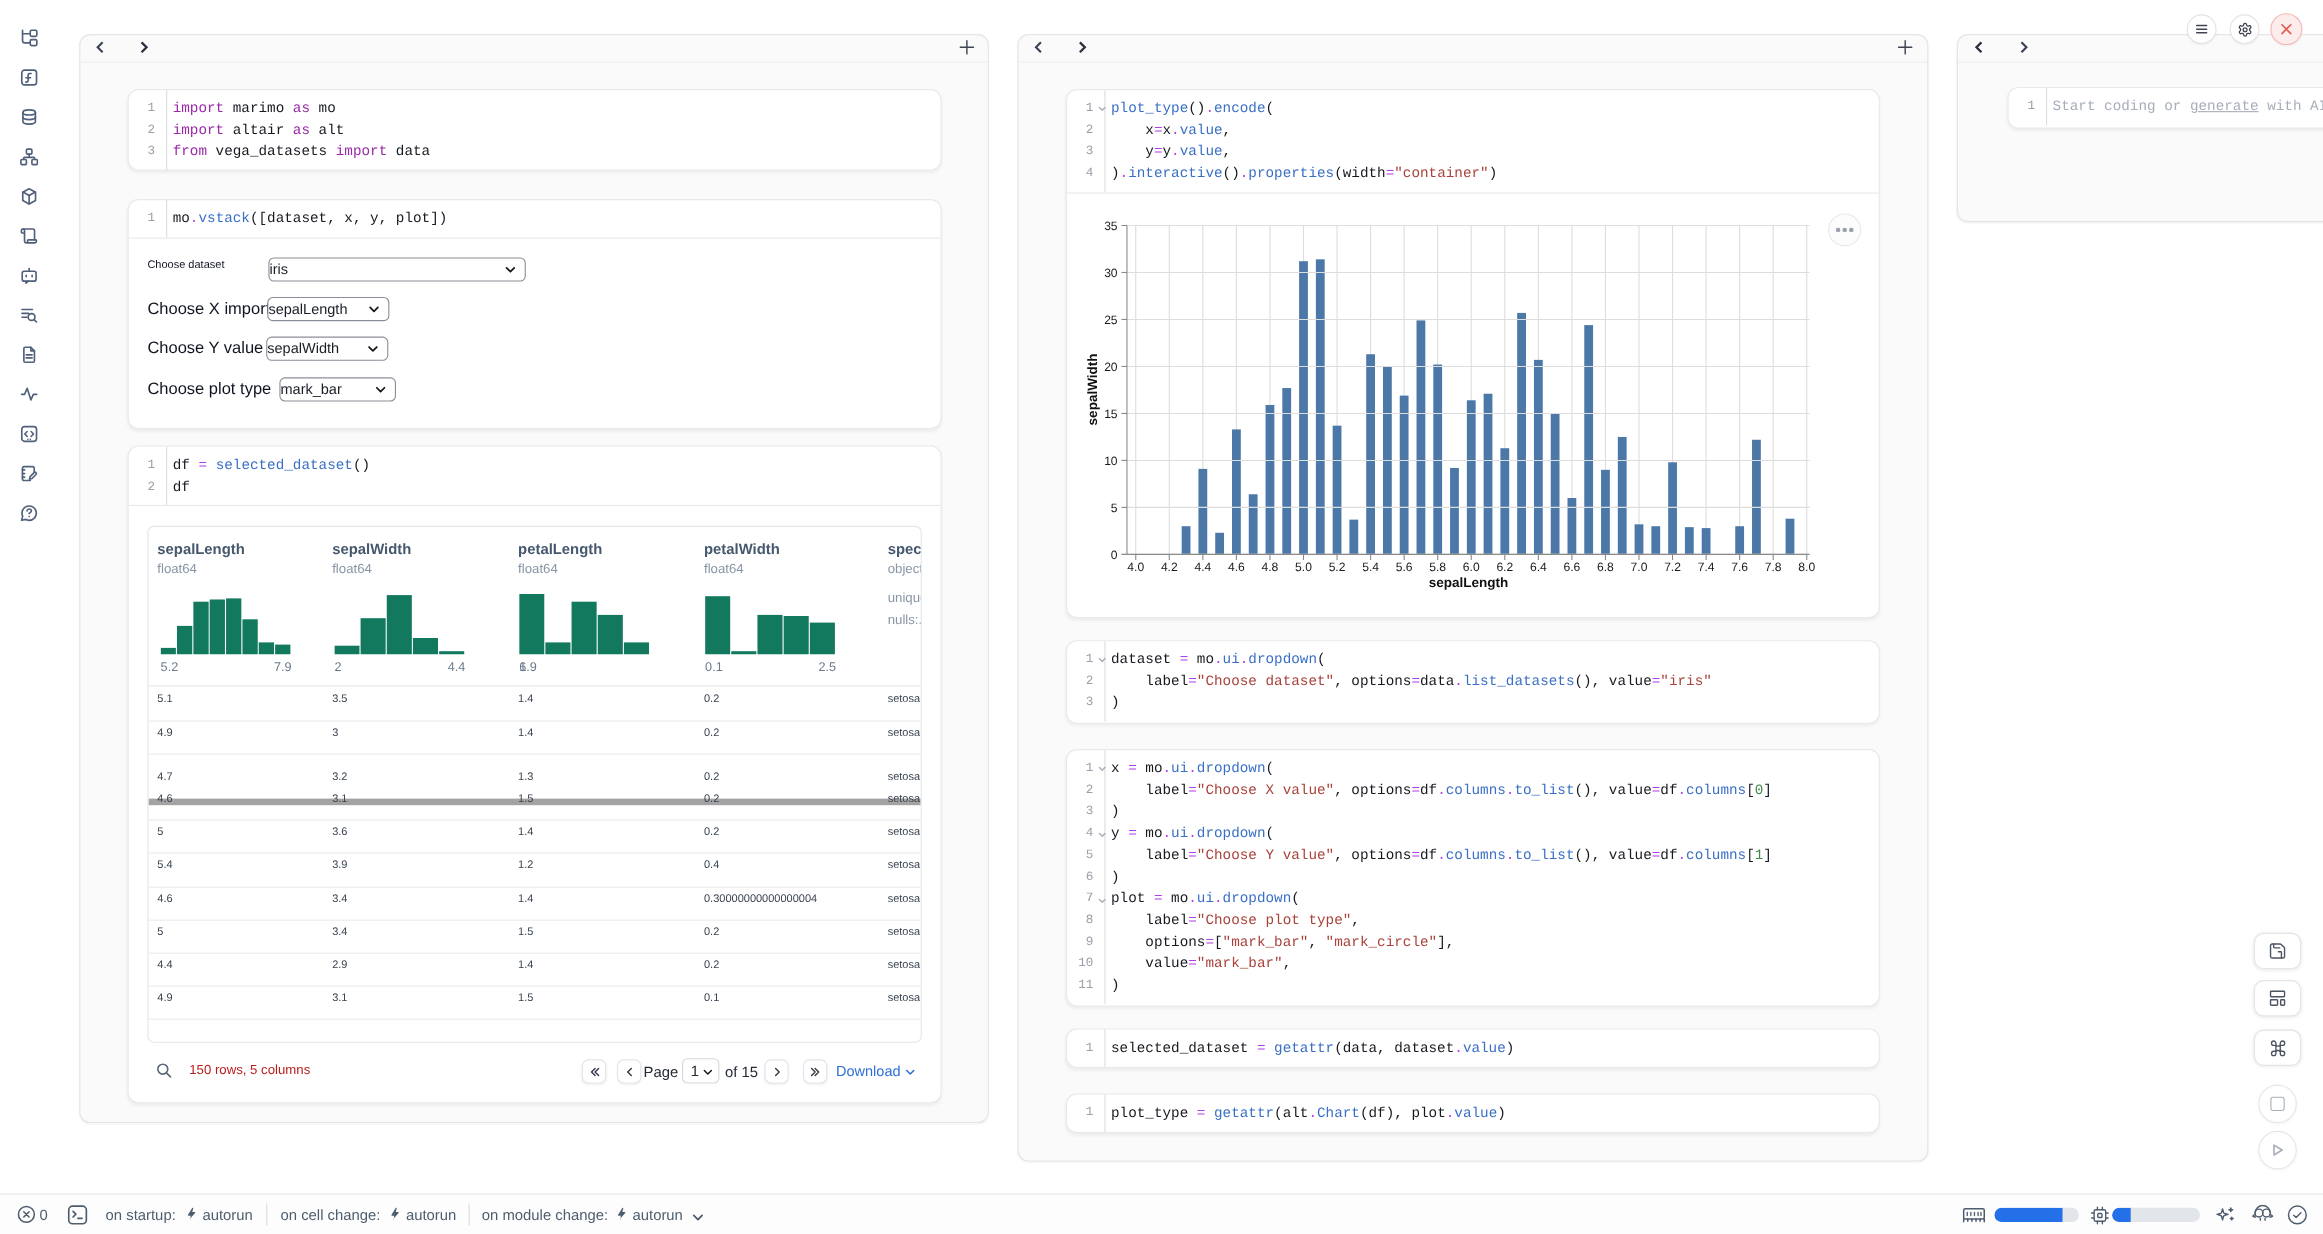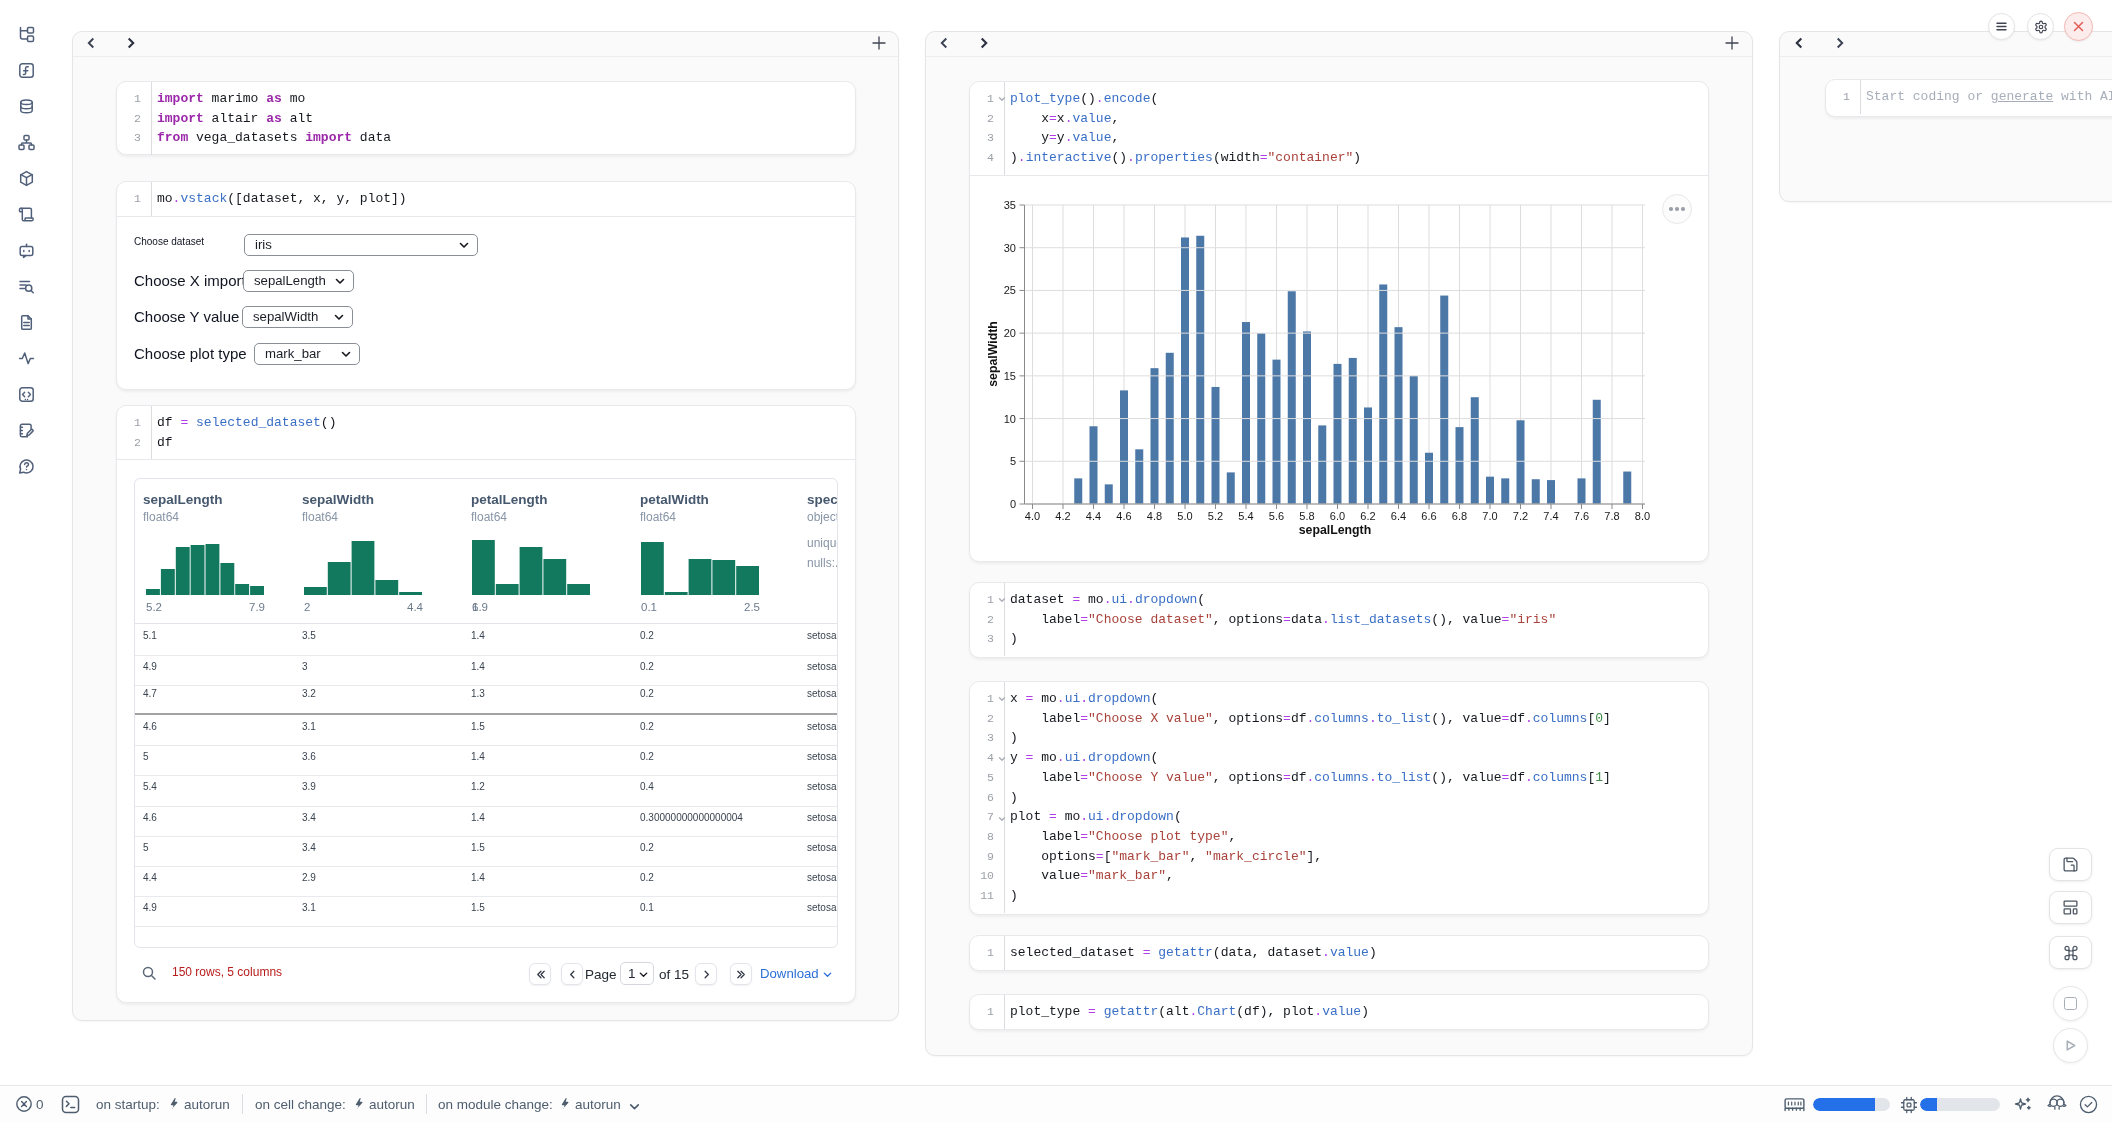--- a/index.html
+++ b/index.html
@@ -6,32 +6,32 @@
 body{width:2112px;height:1122px;overflow:hidden;background:#fff;font-family:"Liberation Sans",sans-serif;position:relative}
 .panel{position:absolute;top:31px;background:#fafafa;border:1px solid #e5e5e8;border-radius:10px;box-shadow:0 1px 2px rgba(0,0,0,.04)}
 #col1{left:72px;width:825px;height:988px}
 #col2{left:925px;width:826px;height:1023px}
 #col3{left:1779px;width:860px;height:169px}
 .cell{position:absolute;left:43px;width:738px;background:#fff;border:1px solid #e9e9ed;border-radius:10px;box-shadow:0 2px 3px rgba(15,23,42,.05)}
 .code{position:relative;font-family:"Liberation Mono",monospace;font-size:13px;line-height:19.7px;color:#16191f}
 .gut{position:absolute;top:7px;left:0;width:24px;text-align:right;color:#9ba0a8;font-size:11.5px;line-height:19.7px;font-family:"Liberation Mono",monospace}
 .src{margin-left:34px;border-left:1px solid #dcdce0;padding:7px 0 7px 5px;white-space:pre}
 .out{border-top:1px solid #e8e8ec;position:relative}
-.k{color:#9a28a8;font-weight:bold}
+.k{color:#9a28a8;font-weight:normal}
 .f{color:#3a6fc6}
 .o{color:#b13ee8}
 .s{color:#a8423a}
 .n{color:#3f8a44}
 .fold{position:absolute;left:28px;width:8px;height:8px}
 .hbtn{position:absolute;z-index:10;border-radius:50%;background:#fff;border:1px solid #e4e4e8;box-shadow:0 1px 2px rgba(0,0,0,.06)}
 .sqbtn{position:absolute;left:2049px;width:41px;height:31px;background:#fff;border:1px solid #e4e4e8;border-radius:9px;box-shadow:0 1px 3px rgba(0,0,0,.07);display:flex;align-items:center;justify-content:center}
 .cirbtn{position:absolute;left:2053px;width:33px;height:33px;background:#fff;border:1px solid #e6e6ea;border-radius:50%;box-shadow:0 1px 3px rgba(0,0,0,.05);display:flex;align-items:center;justify-content:center}
 .pgbtn{position:absolute;width:20px;height:20px;background:#fff;border:1px solid #e2e5ea;border-radius:6px;box-shadow:0 1px 2px rgba(0,0,0,.06);display:flex;align-items:center;justify-content:center}
 select,.sel{appearance:none}
-.sel{position:absolute;background:#fff;border:1px solid #8a8e96;border-radius:5px;font-size:13.2px;color:#1a1e26;display:flex;align-items:center;padding-left:10px;box-sizing:border-box;height:22px}
+.sel{position:absolute;background:#fff;border:1px solid #8a8e96;border-radius:5px;font-size:13.2px;color:#1a1e26;display:flex;align-items:center;box-sizing:border-box;height:22px}
 .sel svg{position:absolute;right:7px}
 .tblhead{font-weight:bold;font-size:13.5px;color:#46586e;position:absolute}
 .tbltype{font-size:12px;color:#8795a6;position:absolute}
 .tblval{font-size:10px;color:#39434f;position:absolute}
 .tblminmax{font-size:11.5px;color:#6b7a8c;position:absolute}
 </style>
 </head>
 <body>
 
 <div style="position:absolute;left:0;top:0;width:52px;height:1080px">
@@ -229,21 +229,21 @@
 <span class="tblval" style="left:505px;top:6px">0.2</span>
 <span class="tblval" style="left:672px;top:6px">setosa</span>
 </div>
 <div style="position:absolute;left:0;top:175.2px;width:702px;height:30.2px;border-bottom:1px solid #e8eaee">
 <span class="tblval" style="left:8px;top:6px">4.9</span>
 <span class="tblval" style="left:167px;top:6px">3</span>
 <span class="tblval" style="left:336px;top:6px">1.4</span>
 <span class="tblval" style="left:505px;top:6px">0.2</span>
 <span class="tblval" style="left:672px;top:6px">setosa</span>
 </div>
-<div style="position:absolute;left:0;top:203px;width:702px;height:30.2px;border-bottom:2px solid #a3a3a3">
+<div style="position:absolute;left:0;top:216px;width:702px;height:30.2px;border-bottom:6px solid #a3a3a3">
 <span class="tblval" style="left:8px;top:6px">4.7</span>
 <span class="tblval" style="left:167px;top:6px">3.2</span>
 <span class="tblval" style="left:336px;top:6px">1.3</span>
 <span class="tblval" style="left:505px;top:6px">0.2</span>
 <span class="tblval" style="left:672px;top:6px">setosa</span>
 </div>
 <div style="position:absolute;left:0;top:235.59999999999997px;width:702px;height:30.2px;border-bottom:1px solid #e8eaee">
 <span class="tblval" style="left:8px;top:6px">4.6</span>
 <span class="tblval" style="left:167px;top:6px">3.1</span>
 <span class="tblval" style="left:336px;top:6px">1.5</span>

